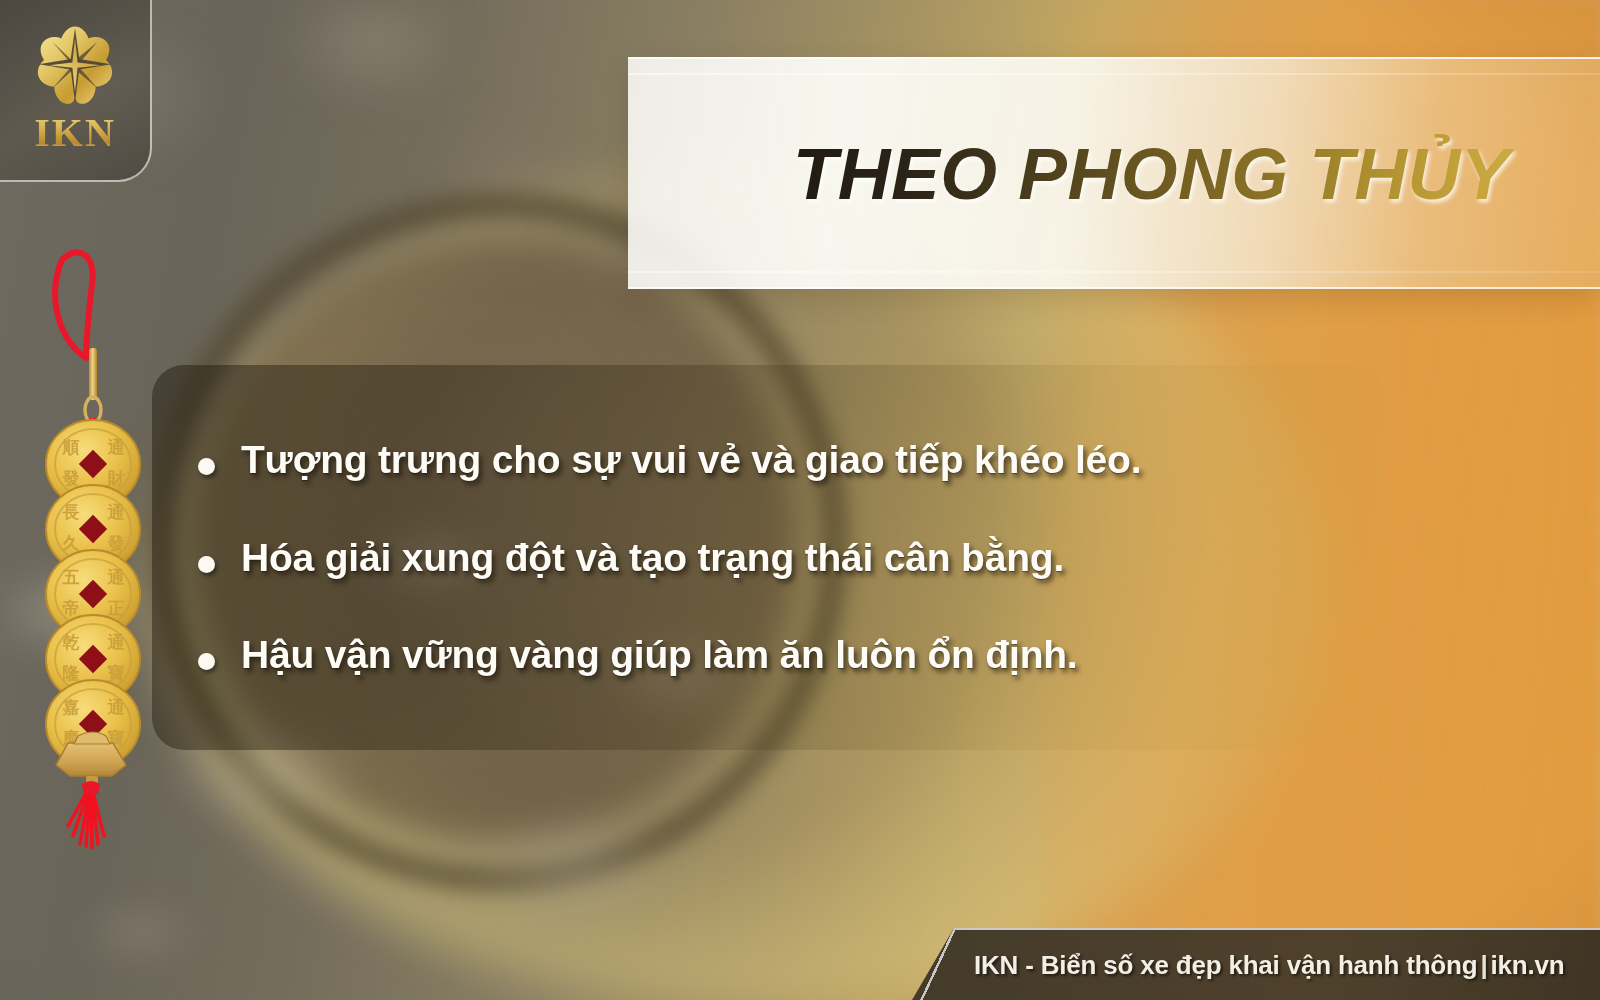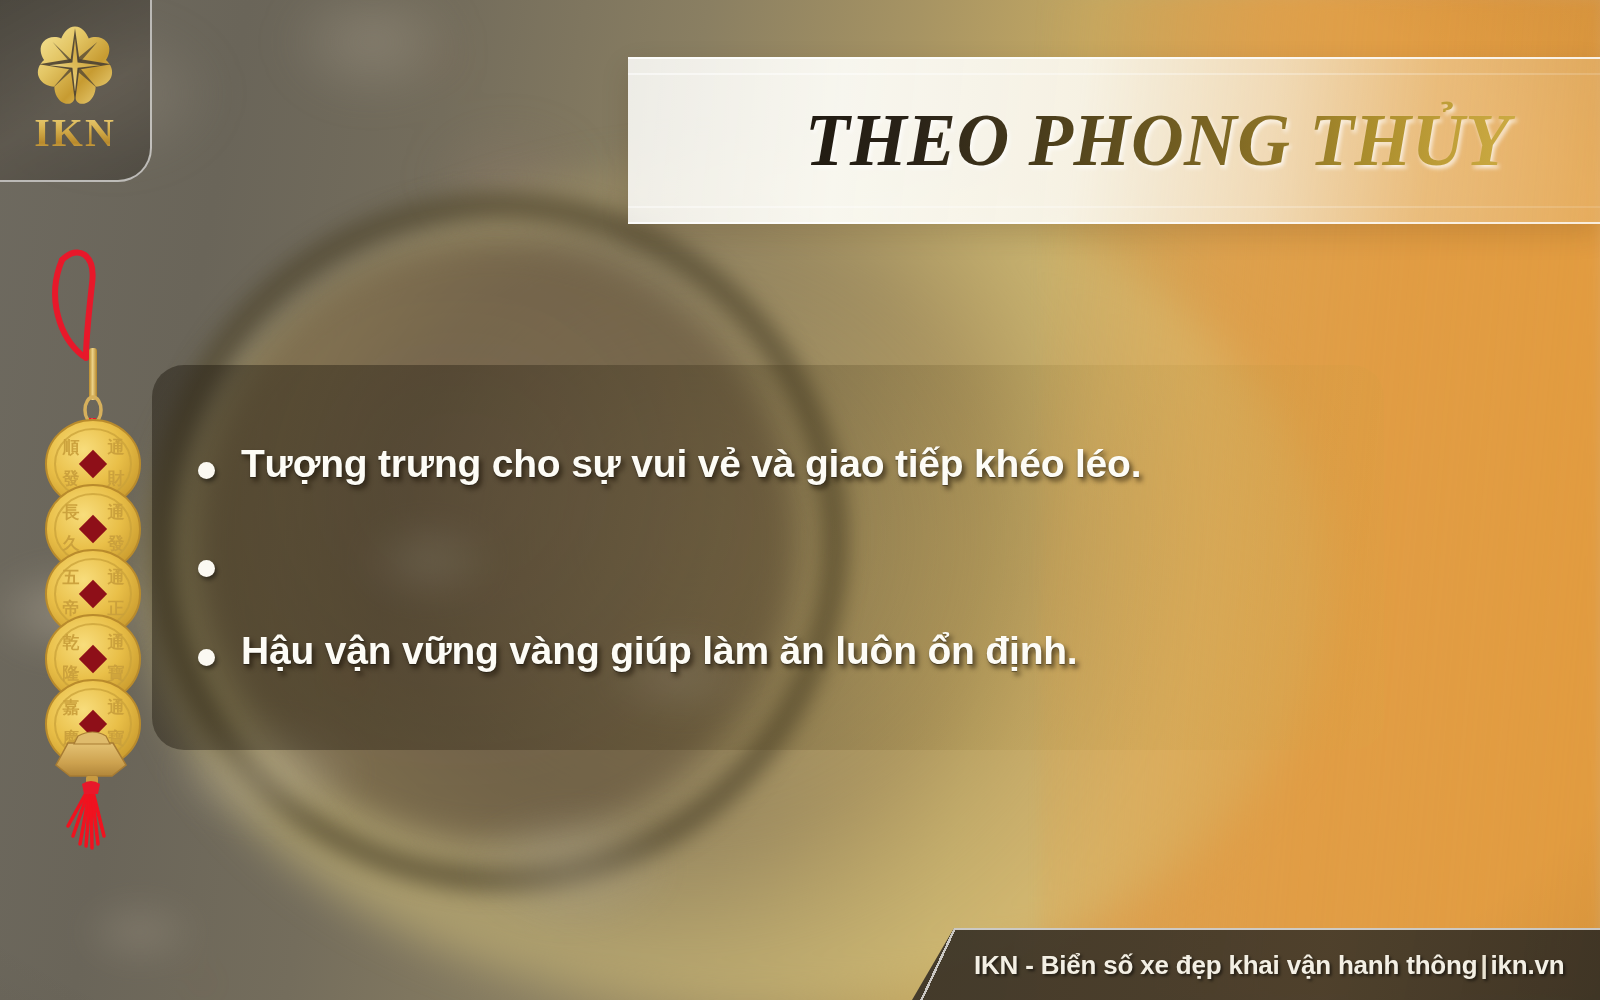--- a/index.html
+++ b/index.html
@@ -98,33 +98,32 @@
     background:linear-gradient(180deg,#f3dd8c 0%,#d8b351 40%,#b8892b 72%,#e7cd79 100%);
     -webkit-background-clip:text; background-clip:text; color:transparent;
     font-family:"Liberation Serif", serif;
   }
 
   
   #coin-charm { position:absolute; left:38px; top:238px; width:110px; height:615px; }
 
   
   #title-banner {
-    position:absolute; left:628px; top:57px; width:972px; height:167px;
+    position:absolute; left:628px; top:57px; width:972px; height:232px;
     background:linear-gradient(96deg,
       rgba(255,255,252,.86) 0%,
       rgba(255,255,250,.92) 22%,
       rgba(252,250,242,.90) 46%,
       rgba(248,240,222,.72) 66%,
       rgba(244,226,190,.46) 82%,
       rgba(240,214,166,.28) 100%);
     border-top:2px solid rgba(255,255,255,.85);
     border-bottom:2px solid rgba(255,255,255,.78);
     display:flex; align-items:center; justify-content:flex-end;
     box-shadow:0 10px 26px rgba(60,40,10,.16);
-    font-family:Liberation Serif, serif;
   }
   #title-banner::before{
     content:""; position:absolute; left:0; right:0; top:14px; height:2px;
     background:linear-gradient(90deg, rgba(255,255,255,.55), rgba(255,255,255,.15));
   }
   #title-banner::after{
     content:""; position:absolute; left:0; right:0; bottom:14px; height:2px;
     background:linear-gradient(90deg, rgba(255,255,255,.45), rgba(255,255,255,.12));
   }
   #page-title {
@@ -338,20 +337,21 @@
 
   <div id="content-card">
 
     <div class="bullet-row">
       <span class="bullet-dot"></span>
       <span class="bullet-text">Tượng trưng cho sự vui vẻ và giao tiếp khéo léo.</span>
     </div>
 
     <div class="bullet-row">
       <span class="bullet-dot"></span>
+      <span class="bullet-text">Hóa giải xung đột và tạo trạng thái cân bằng.</span>
     </div>
 
     <div class="bullet-row">
       <span class="bullet-dot"></span>
       <span class="bullet-text">Hậu vận vững vàng giúp làm ăn luôn ổn định.</span>
     </div>
 
   </div>
 
   <div id="footer-bar">

